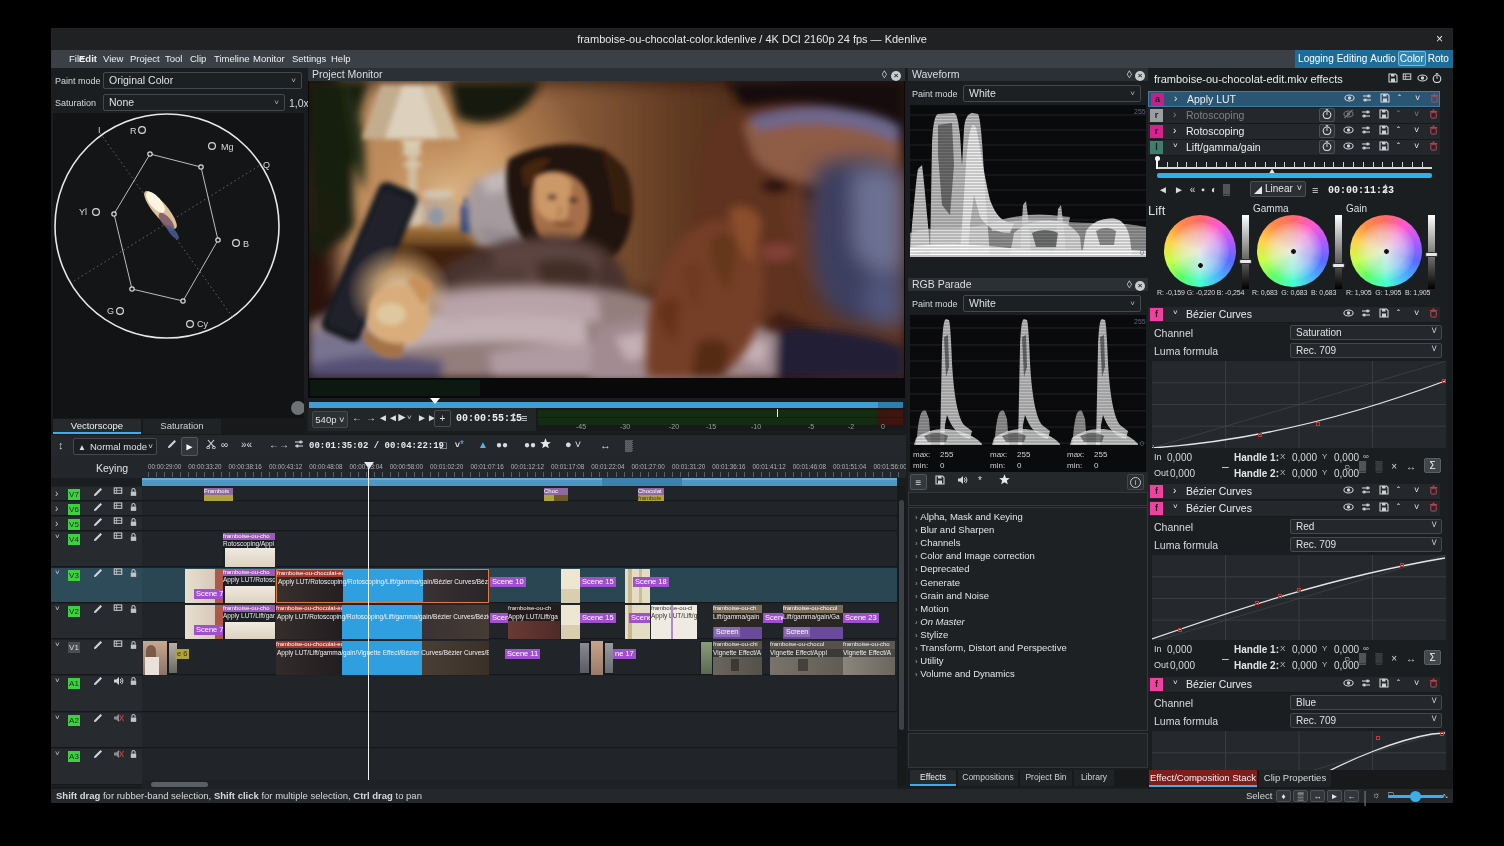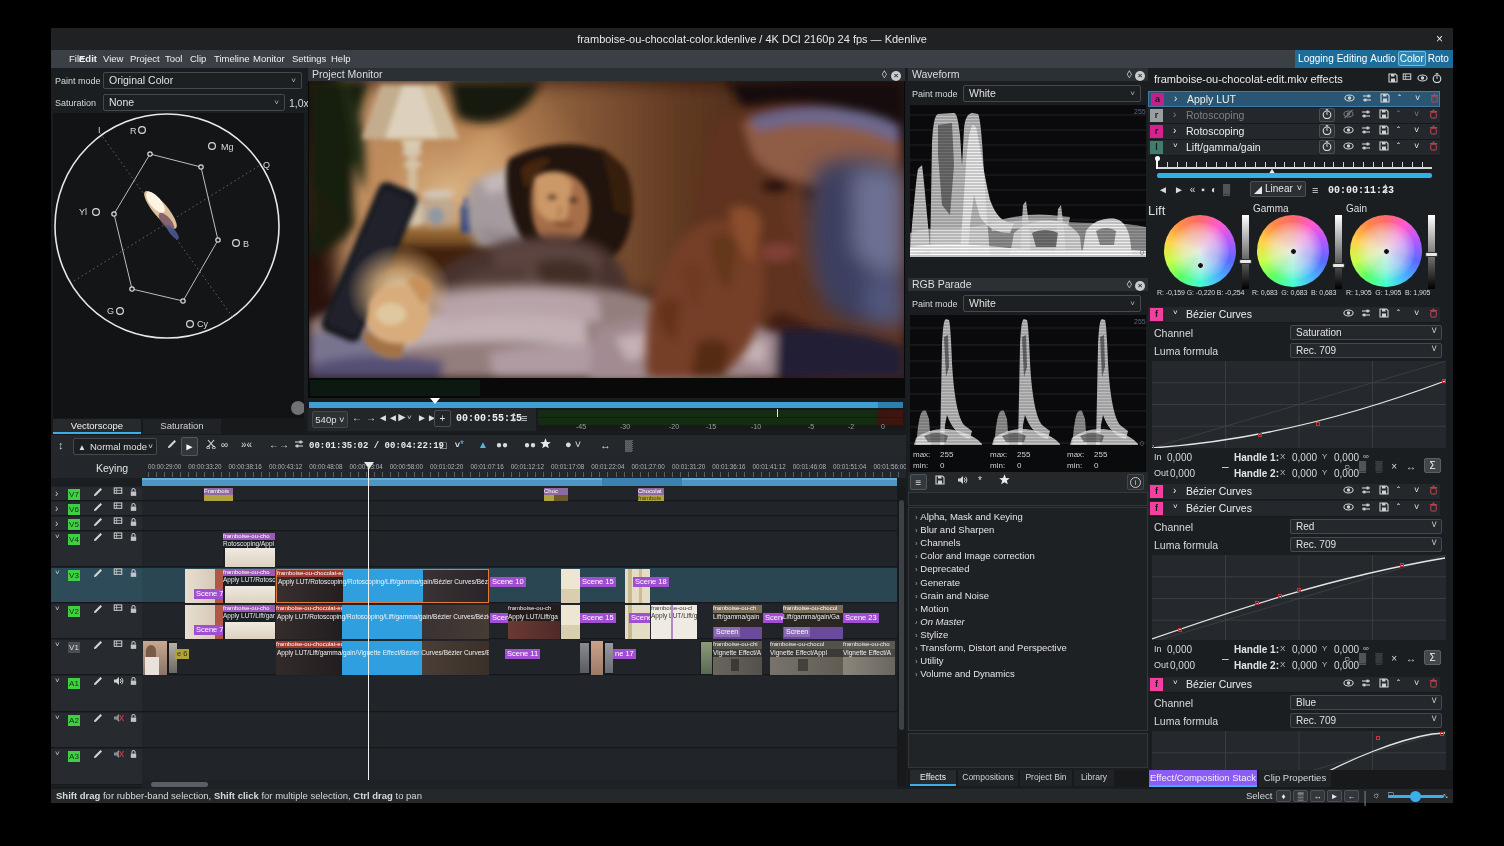--- a/index.html
+++ b/index.html
@@ -1386,21 +1386,21 @@
       <line x1="147.0" y1="0" x2="147.0" y2="39" stroke="#393d41" stroke-width="1"></line>
       <line x1="0" y1="65.2" x2="294" y2="65.2" stroke="#393d41" stroke-width="1"></line>
       <line x1="220.5" y1="0" x2="220.5" y2="39" stroke="#393d41" stroke-width="1"></line>
       <line x1="0" y1="87" x2="294" y2="0" stroke="#4a4e52" stroke-width="0.8" opacity="0.7"></line>
       <path d="M140,60 C200,25 250,8 280,3 L293,2" fill="none" stroke="#e4e5e6" stroke-width="1.3"></path>
       <rect x="224.5" y="5.5" width="3" height="3" fill="none" stroke="#cc3333" stroke-width="1"></rect>
       <rect x="288.5" y="1.5" width="3" height="3" fill="none" stroke="#cc3333" stroke-width="1"></rect>
     </svg></div>
 
 <div class="abs" style="left:1148px;top:770px;width:305px;height:19px;background:#17191b;"></div>
-<div class="abs" style="left:1149px;top:770px;width:108px;height:17px;background:#8b5cf6;border-bottom:2px solid #3daee9;color:#f2f3f3;font-size:9.5px;line-height:15px;text-align:center;">Effect/Composition Stack</div>
+<div class="abs" style="left:1149px;top:770px;width:108px;height:17px;background:#7f1d1d;border-bottom:2px solid #3daee9;color:#f2f3f3;font-size:9.5px;line-height:15px;text-align:center;">Effect/Composition Stack</div>
 <div class="abs" style="left:1259px;top:770px;width:72px;height:17px;background:#202326;color:#d6d8da;font-size:9.5px;line-height:15px;text-align:center;">Clip Properties</div>
 
 <div class="abs" style="left:1148px;top:789px;width:305px;height:14px;background:#24282b;">
 <span class="abs" style="left:98px;top:1px;color:#d2d4d6;font-size:9.5px;">Select</span>
 <div class="abs" style="left:128px;top:1px;width:15px;height:12px;background:#33373b;border:1px solid #4e5256;border-radius:2px;color:#e8e9ea;font-size:8px;text-align:center;line-height:11px;">♦</div>
 <div class="abs" style="left:145px;top:1px;width:15px;height:12px;background:#33373b;border:1px solid #4e5256;border-radius:2px;color:#e8e9ea;font-size:8px;text-align:center;line-height:11px;">▒</div>
 <div class="abs" style="left:162px;top:1px;width:15px;height:12px;background:#33373b;border:1px solid #4e5256;border-radius:2px;color:#e8e9ea;font-size:8px;text-align:center;line-height:11px;">↔</div>
 <div class="abs" style="left:179px;top:1px;width:15px;height:12px;background:#33373b;border:1px solid #4e5256;border-radius:2px;color:#e8e9ea;font-size:8px;text-align:center;line-height:11px;">►</div>
 <div class="abs" style="left:196px;top:1px;width:15px;height:12px;background:#33373b;border:1px solid #4e5256;border-radius:2px;color:#e8e9ea;font-size:8px;text-align:center;line-height:11px;">←</div>
 <span class="abs" style="left:215px;top:0px;color:#6a6e72;">|</span>

